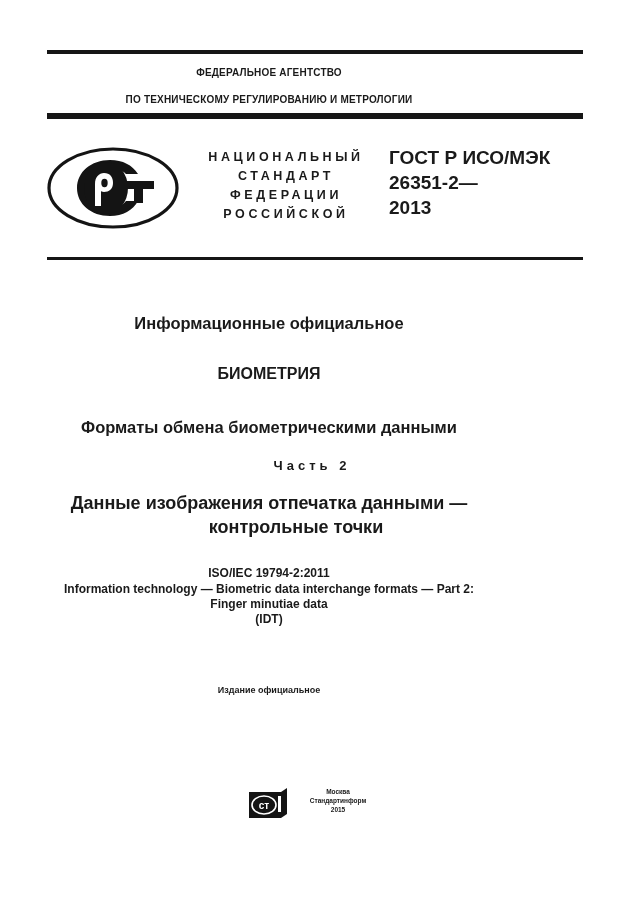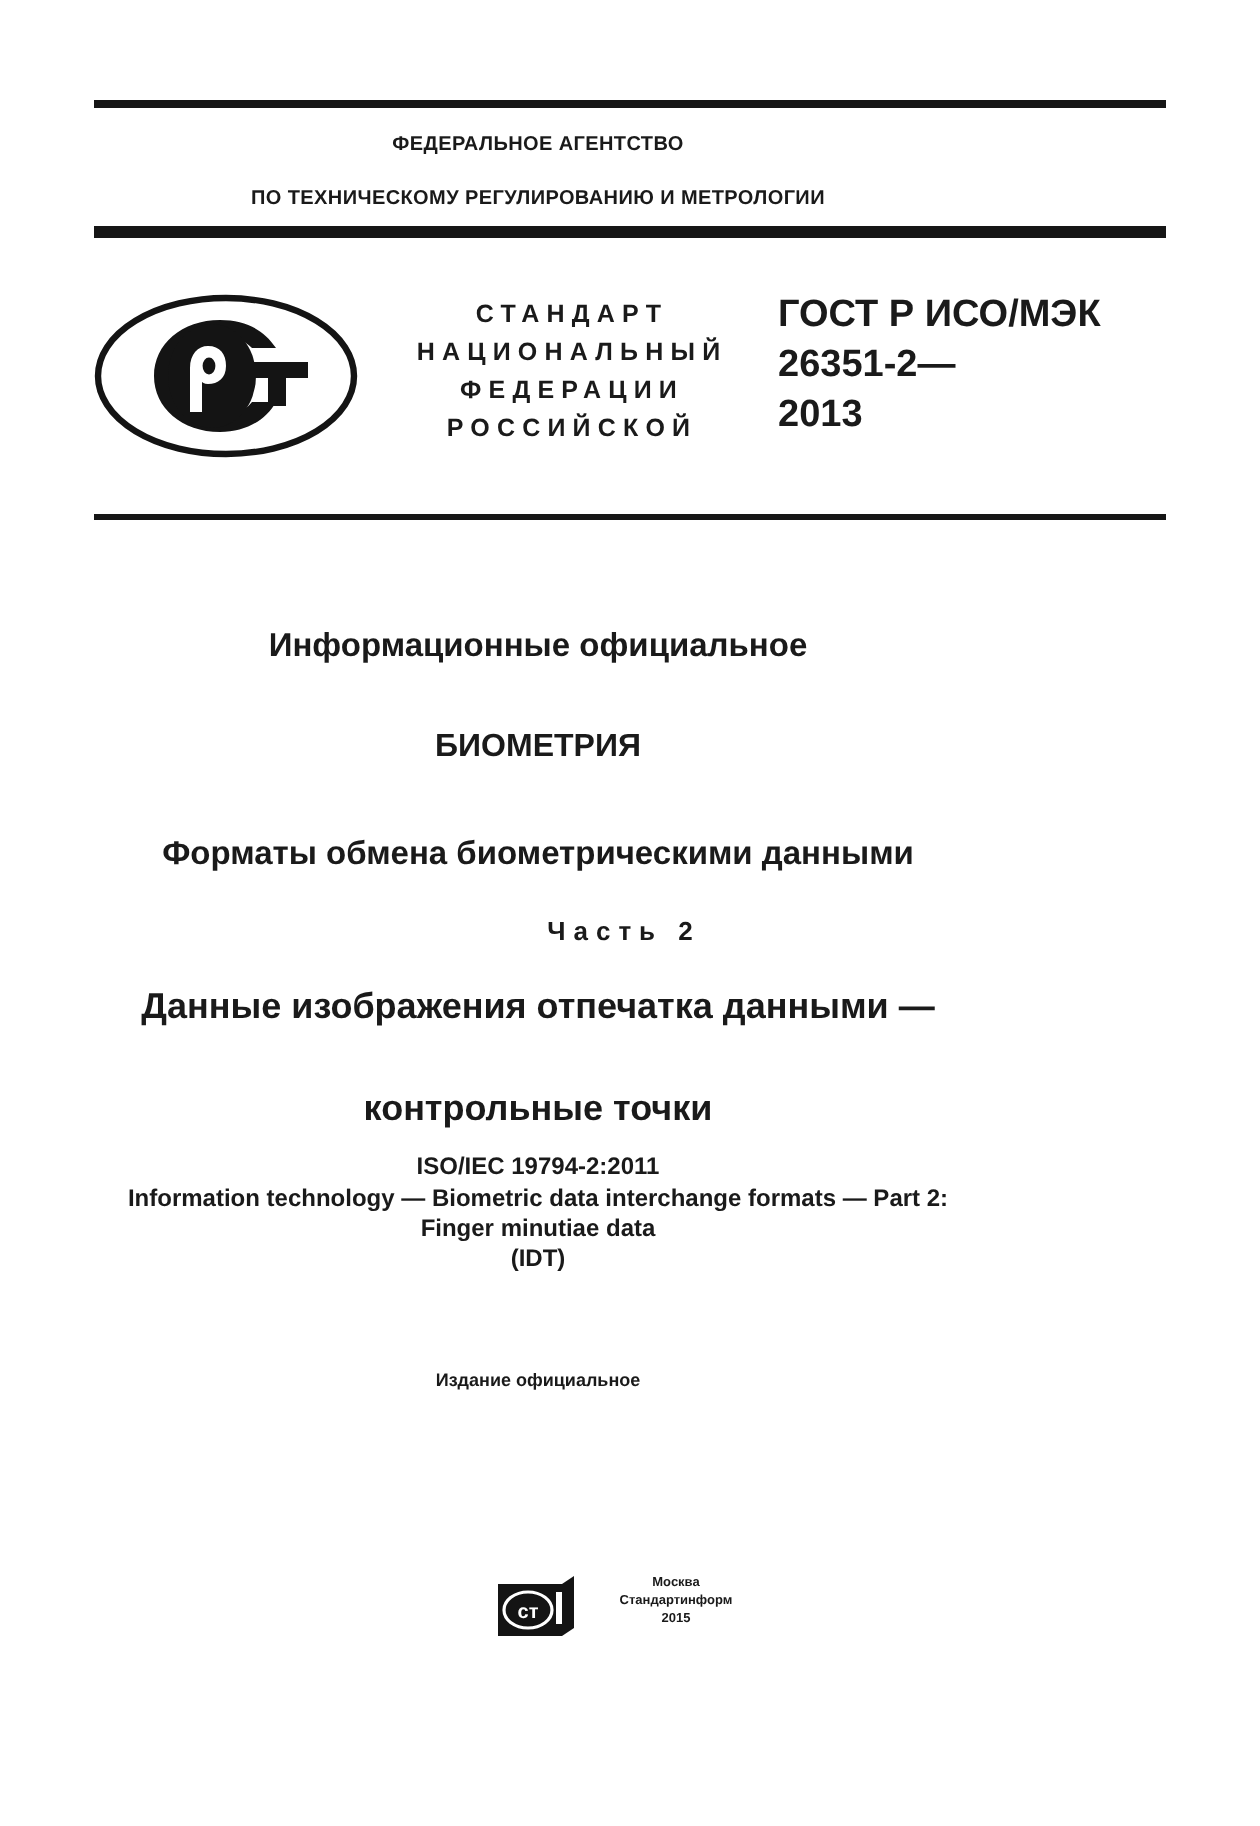--- a/index.html
+++ b/index.html
@@ -52,21 +52,21 @@
       font-weight: bold;
       font-size: 19px;
       line-height: 25px;
       white-space: nowrap;
     }
     .title-1 { font-size: 16.5px; }
     .title-2 { font-size: 16px; }
     .title-3 { font-size: 16.5px; }
     .part { font-size: 13px; letter-spacing: 4px; }
     .title-4 { font-size: 18px; line-height: 24px; }
-    .iso-block { font-size: 12px; line-height: 15.5px; margin-top: 10px; }
+    .iso-block { font-size: 12px; line-height: 15.5px; }
     .official { font-size: 9px; }
     .pub-text {
       position: absolute;
       left: 302px;
       width: 72px;
       text-align: center;
       font-weight: bold;
       font-size: 6.5px;
       line-height: 9px;
       top: 787px;
@@ -92,40 +92,40 @@
 
     <path d="M 49 60 L 49 38 C 49 31, 53 27, 58 27 C 64 27, 67 31, 67 37 C 67 43, 63 46, 58 46 C 56 46, 55 45, 55 45 L 55 60 Z" fill="#ffffff"></path>
     <ellipse cx="58.5" cy="37" rx="3.2" ry="4.2" fill="#141414"></ellipse>
 
     <rect x="78" y="35" width="30" height="8" fill="#141414"></rect>
     <rect x="88" y="35" width="9" height="22" fill="#141414"></rect>
   </svg>
 </div>
 
 <div class="natstd">
+  <div>НАЦИОНАЛЬНЫЙ</div>
   <div>СТАНДАРТ</div>
-  <div>НАЦИОНАЛЬНЫЙ</div>
   <div>ФЕДЕРАЦИИ</div>
   <div>РОССИЙСКОЙ</div>
 </div>
 
 <div class="gost">
   <div>ГОСТ Р ИСО/МЭК</div>
   <div>26351-2—</div>
   <div>2013</div>
 </div>
 
 <div class="rule" style="top:257px;height:3px;"></div>
 
 <div class="center-text title-1" style="top:314px;">Информационные официальное</div>
 <div class="center-text title-2" style="top:365px;">БИОМЕТРИЯ</div>
 <div class="center-text title-3" style="top:418px;">Форматы обмена биометрическими данными</div>
 <div class="center-text part" style="top:458px;padding-left:43px;">Часть 2</div>
 <div class="center-text title-4" style="top:491px;">Данные изображения отпечатка данными —</div>
-<div class="center-text title-4" style="top:542px;">контрольные точки</div>
+<div class="center-text title-4" style="top:515px;padding-left:27px;">контрольные точки</div>
 
 <div class="center-text iso-block" style="top:566px;">ISO/IEC 19794-2:2011</div>
 <div class="center-text iso-block" style="top:582px;">Information technology — Biometric data interchange formats — Part 2:</div>
 <div class="center-text iso-block" style="top:597px;">Finger minutiae data</div>
 <div class="center-text iso-block" style="top:612px;">(IDT)</div>
 
 <div class="center-text official" style="top:685px;">Издание официальное</div>
 
 <div class="abs" style="left:247px;top:788px;width:42px;height:30px;">
   <svg width="42" height="30" viewBox="0 0 42 30" xmlns="http://www.w3.org/2000/svg">

